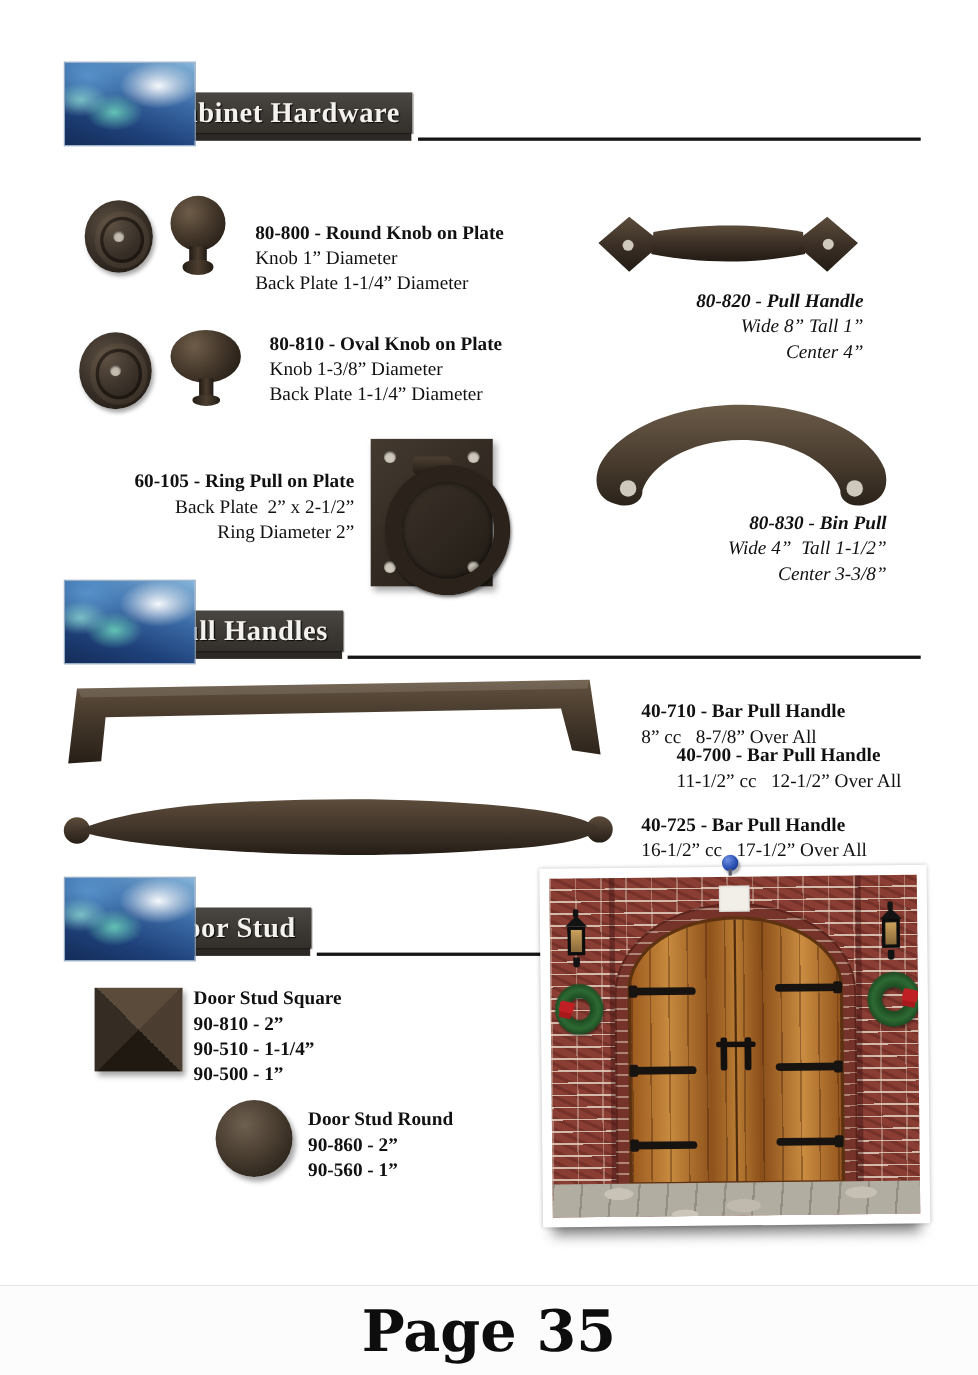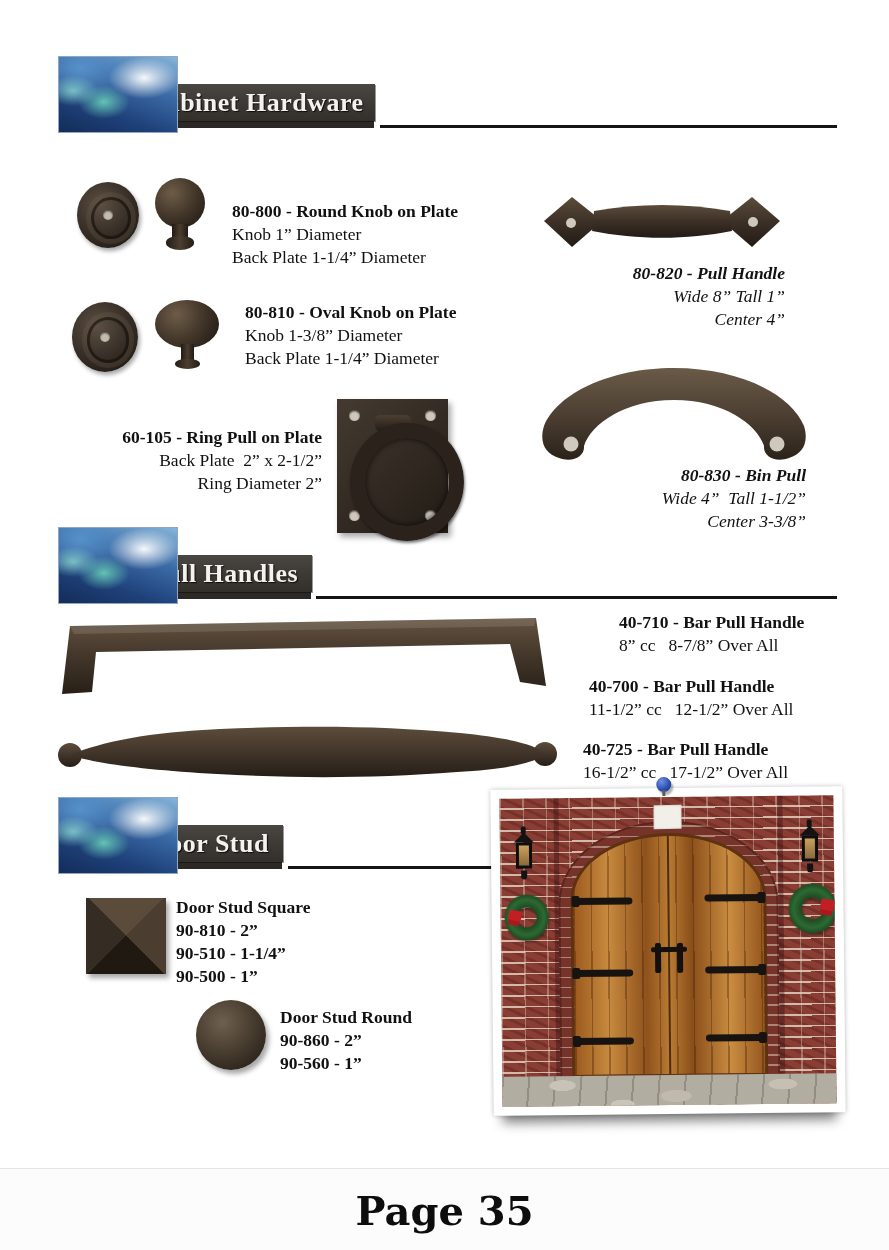--- a/index.html
+++ b/index.html
@@ -115,21 +115,21 @@
          background-image:
            radial-gradient(22px 9px at 18% 28%, #c8c3b6 58%, rgba(0,0,0,0) 62%),
            radial-gradient(26px 10px at 52% 62%, #bfbaad 58%, rgba(0,0,0,0) 62%),
            radial-gradient(24px 9px at 84% 30%, #c5c0b3 58%, rgba(0,0,0,0) 62%),
            radial-gradient(20px 8px at 36% 85%, #cac5b8 58%, rgba(0,0,0,0) 62%),
            repeating-linear-gradient(95deg, rgba(90,85,75,.35) 0 2px, rgba(0,0,0,0) 2px 26px);}
 
   
   .footer{position:absolute;left:0;top:1168px;width:889px;height:82px;background:#fcfcfc;
           border-top:1px solid #e4e4e4;display:flex;align-items:center;justify-content:center;}
-  .footer span{font-family:"DejaVu Serif", serif;font-weight:bold;font-size:40px;color:#0d0d0d;}
+  .footer span{font-family:"DejaVu Serif", serif;font-weight:bold;font-size:52px;color:#0d0d0d;}
 </style>
 </head>
 <body>
 
 <div id="page">
 
   <div class="banner-shadow" style="left:66px;top:92px;width:308px;height:36px;"></div>
   <div class="banner-main" style="left:136px;top:84px;width:239px;height:37px;">
     <span>Cabinet Hardware</span>
   </div>
@@ -242,25 +242,25 @@
         <stop offset="0" stop-color="#5c4c3b"></stop>
           <stop offset=".5" stop-color="#42352a"></stop>
           <stop offset="1" stop-color="#251e16"></stop>
       </linearGradient>
     </defs>
     <circle cx="15" cy="33" r="12" fill="url(#bp2)"></circle>
     <circle cx="490" cy="32" r="12" fill="url(#bp2)"></circle>
     <path d="M15,33 C45,20 95,10 165,7 C255,3 330,4 405,11 C455,16 482,23 490,32 C480,41 452,47 402,50 C320,56 250,57 162,52 C92,48 42,42 15,33 Z" fill="url(#bp2)"></path>
   </svg>
 
-  <div class="tblock" style="left:583px;top:611px;margin-left:36px;">
+  <div class="tblock" style="left:583px;top:635px;">
     <p class="ptitle">40-710 - Bar Pull Handle</p>
     <p>8” cc   8-7/8” Over All</p>
   </div>
-  <div class="tblock" style="left:589px;top:675px;">
+  <div class="tblock" style="left:615px;top:675px;">
     <p class="ptitle">40-700 - Bar Pull Handle</p>
     <p>11-1/2” cc   12-1/2” Over All</p>
   </div>
   <div class="tblock" style="left:583px;top:738px;">
     <p class="ptitle">40-725 - Bar Pull Handle</p>
     <p>16-1/2” cc   17-1/2” Over All</p>
   </div>
 
   <div class="banner-shadow" style="left:66px;top:833px;width:216px;height:36px;"></div>
   <div class="banner-main" style="left:136px;top:825px;width:147px;height:37px;">

